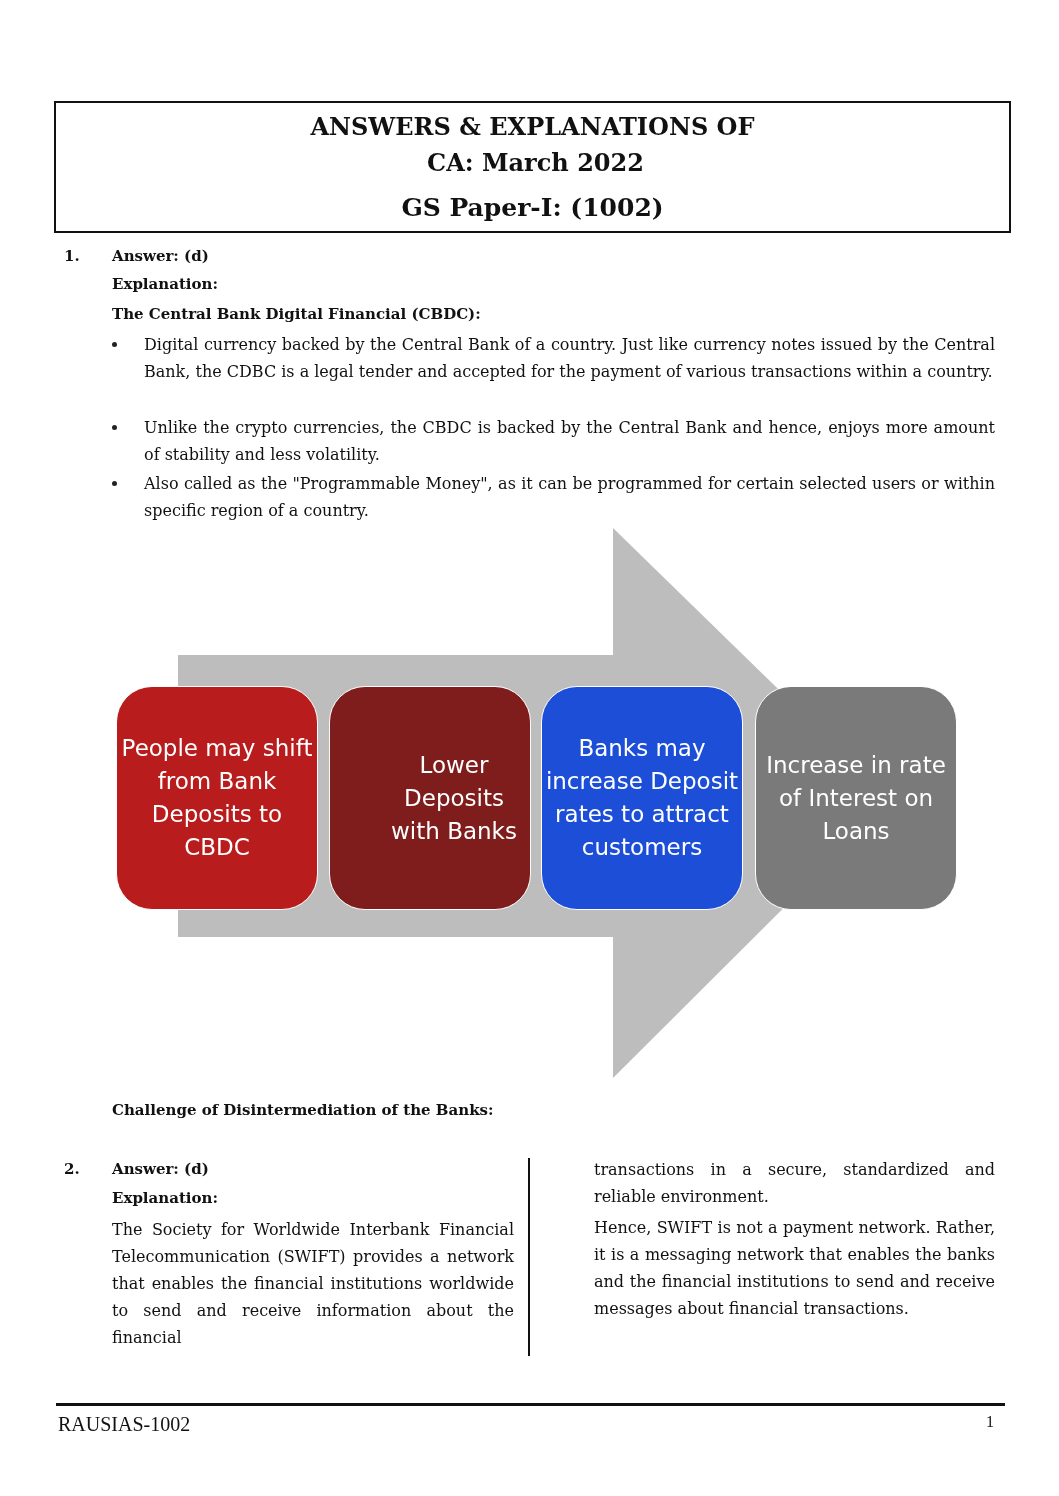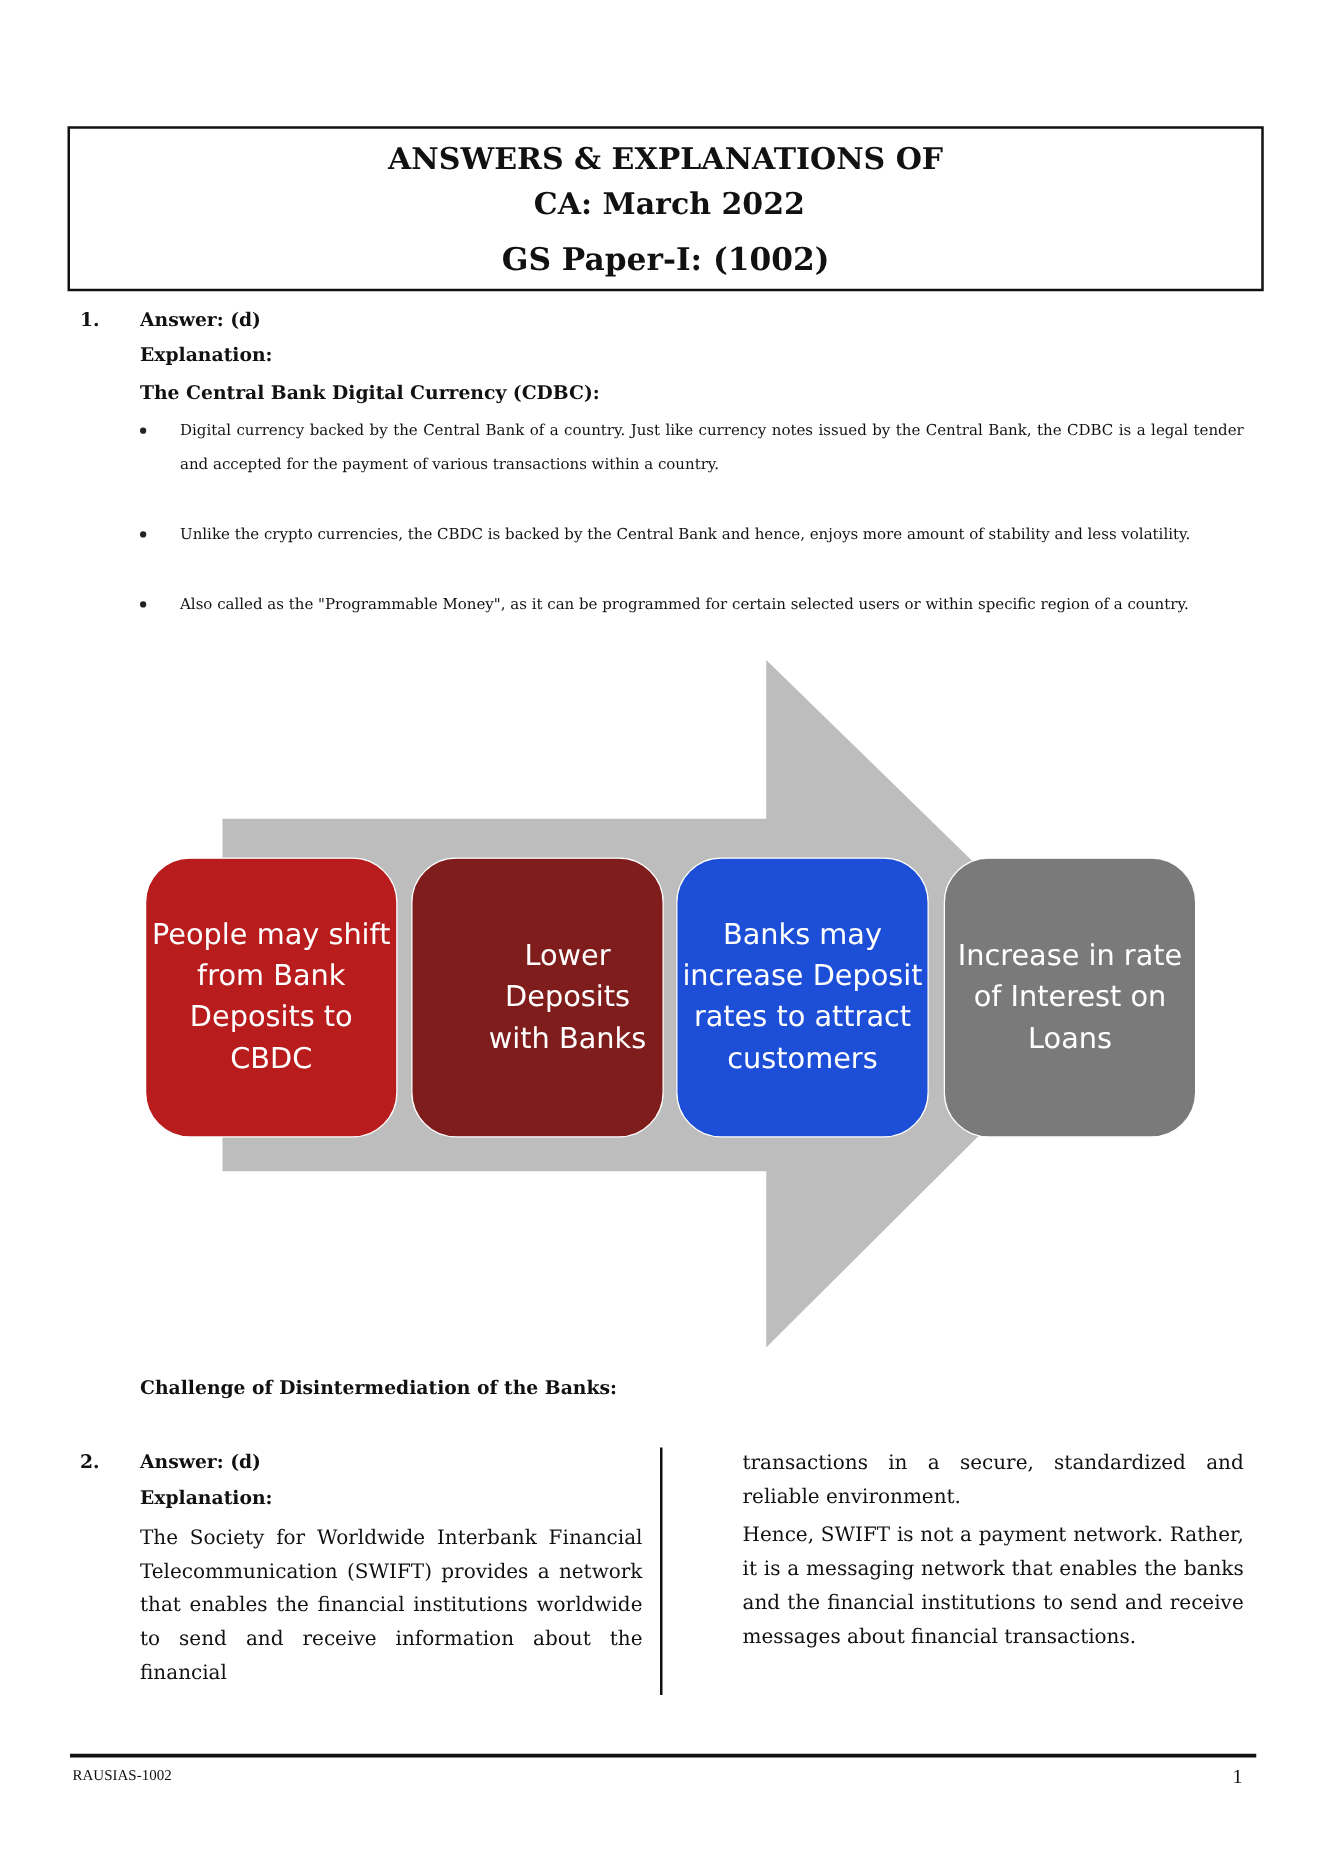--- a/index.html
+++ b/index.html
@@ -9,42 +9,42 @@
   .titlebox { left: 54px; top: 101px; width: 957px; height: 132px; border: 2px solid #111; box-sizing: border-box; text-align: center; }
   .titlebox .t { font-weight: bold; font-size: 24px; line-height: 1; }
   .t1 { position: absolute; left: 0; right: 0; top: 12px; }
   .t2 { position: absolute; left: 0; right: 4px; top: 48px; padding-left: 10px; }
   .t3 { position: absolute; left: 0; right: 0; top: 92px; font-size: 25px !important; }
   .qnum { font-weight: bold; font-size: 15px; }
   .bold { font-weight: bold; font-size: 15px; }
   .para { font-size: 16px; line-height: 27px; text-align: justify; }
   .bullet-row { position: absolute; left: 112px; width: 883px; }
   .bullet-dot { position: absolute; left: 0; top: 11px; width: 5px; height: 5px; border-radius: 50%; background: #222; }
-  .bullet-text { margin-left: 32px; font-size: 12px; line-height: 27px; text-align: justify; text-align-last: left; }
+  .bullet-text { margin-left: 32px; font-size: 16px; line-height: 27px; text-align: justify; text-align-last: left; }
   .diag-box { position: absolute; top: 686px; height: 224px; width: 202px; border-radius: 36px; border: 1.5px solid #ffffff; box-sizing: border-box;
               display: flex; align-items: center; justify-content: center; text-align: center;
               font-family: "DejaVu Sans", "Liberation Sans", sans-serif; color: #ffffff; font-size: 23px; line-height: 33px; }
   .divider-v { left: 528px; top: 1158px; width: 2px; height: 198px; background: #111; }
   .footer-rule { left: 56px; top: 1403px; width: 949px; height: 3px; background: #111; }
-  .footer-left { left: 58px; top: 1413px; font-size: 12px; font-family: "Liberation Serif", serif; }
+  .footer-left { left: 58px; top: 1413px; font-size: 20px; font-family: "Liberation Serif", serif; }
   .footer-right { left: 960px; width: 34px; top: 1413px; font-size: 16px; font-family: "Liberation Serif", serif; text-align: right; }
 </style>
 </head>
 <body>
 
 <div class="abs titlebox">
   <div class="t t1">ANSWERS &amp; EXPLANATIONS OF</div>
   <div class="t t2">CA: March 2022</div>
   <div class="t t3">GS Paper-I: (1002)</div>
 </div>
 
 <div class="abs qnum" style="left:64px; top:247px;">1.</div>
 <div class="abs bold" style="left:112px; top:247px;">Answer: (d)</div>
 <div class="abs bold" style="left:112px; top:275px;">Explanation:</div>
-<div class="abs bold" style="left:112px; top:305px;">The Central Bank Digital Currency (CDBC):</div>
+<div class="abs bold" style="left:112px; top:305px;">The Central Bank Digital Financial (CBDC):</div>
 
 <div class="bullet-row" style="top:331px;">
   <span class="bullet-dot"></span>
   <div class="bullet-text">Digital currency backed by the Central Bank of a country. Just like currency notes issued by the Central Bank, the CDBC is a legal tender and accepted for the payment of various transactions within a country.</div>
 </div>
 <div class="bullet-row" style="top:414px;">
   <span class="bullet-dot"></span>
   <div class="bullet-text">Unlike the crypto currencies, the CBDC is backed by the Central Bank and hence, enjoys more amount of stability and less volatility.</div>
 </div>
 <div class="bullet-row" style="top:470px;">

